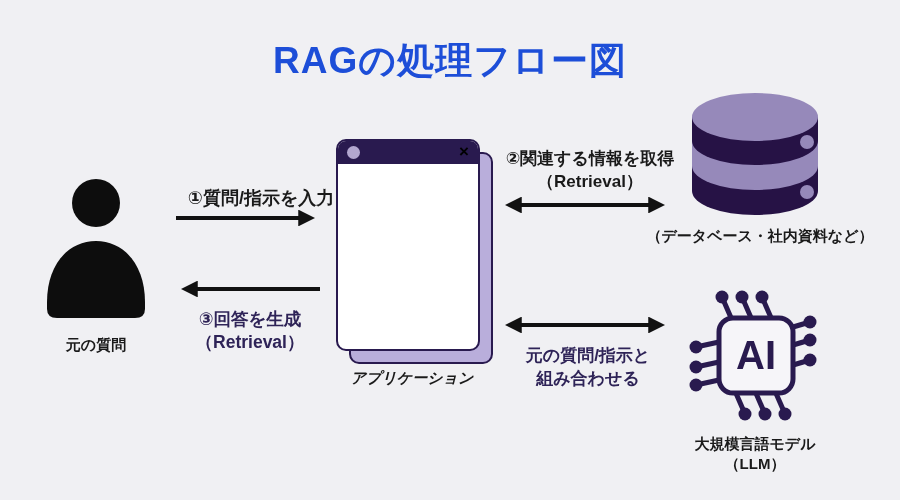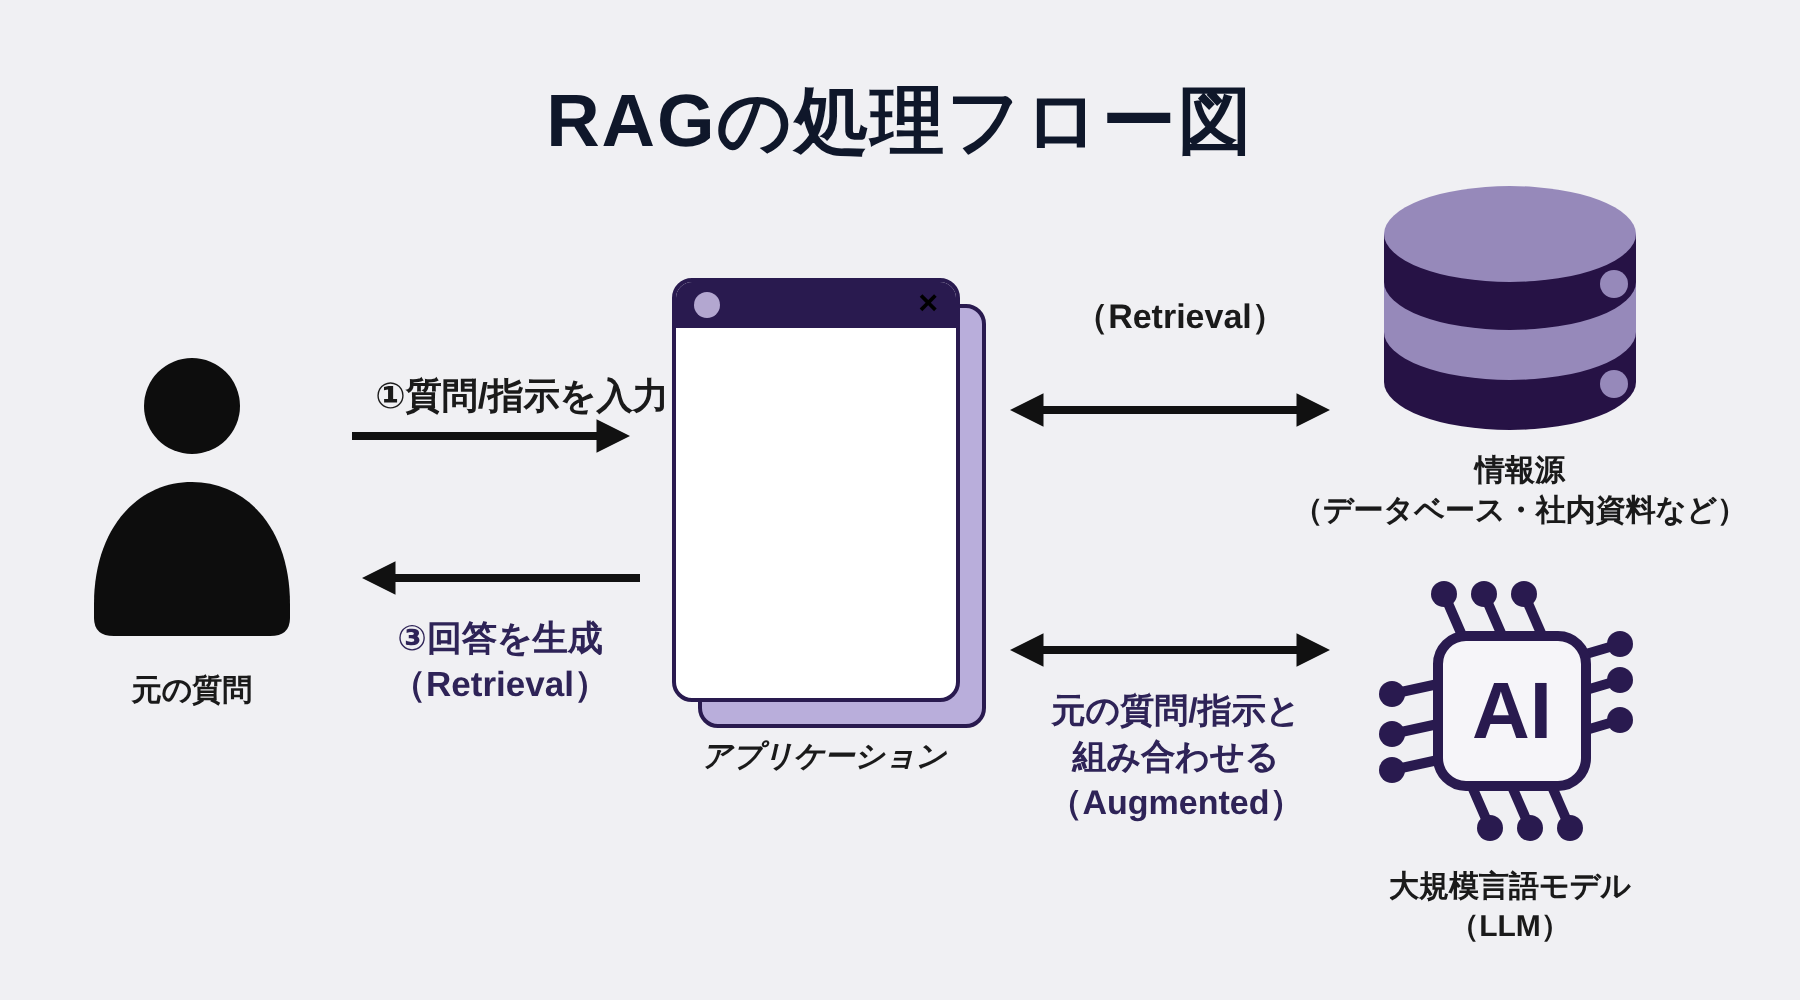--- a/index.html
+++ b/index.html
@@ -18,21 +18,21 @@
   body{
     width:900px;height:500px;position:relative;overflow:hidden;
     background:var(--background);
     font-family:"Liberation Sans","DejaVu Sans",sans-serif;
   }
   .abs{position:absolute;}
   .lbl{position:absolute;font-weight:bold;color:var(--text-black);text-align:center;}
   .purple{color:var(--text-purple);}
   .title{
     left:0;right:0;top:36px;text-align:center;
-    font-size:37px;font-weight:800;color:#0f172a;letter-spacing:1px;margin:0;
+    font-size:37px;font-weight:800;color:#1d4ed8;letter-spacing:1px;margin:0;
   }
   
   .win-shadow{
     left:349px;top:152px;width:140px;height:208px;
     background:var(--window-shadow);
     border:2px solid var(--dark-purple);border-radius:10px;
   }
   .win{
     left:336px;top:139px;width:140px;height:208px;
     background:#ffffff;border:2px solid var(--dark-purple);
@@ -84,42 +84,41 @@
 <div class="abs win-shadow"></div>
 <div class="abs win">
   <div class="win-bar">
     <span class="win-dot"></span>
     <span class="win-close">×</span>
   </div>
 </div>
 <div class="lbl" style="left:332px;top:369px;width:160px;font-size:15px;font-style:italic;">アプリケーション</div>
 
 <div class="lbl" style="left:495px;top:147px;width:190px;font-size:17px;line-height:23px;">
+  <div>②関連する情報を取得</div>
   <div>（Retrieval）</div>
 </div>
 
 <div class="lbl purple" style="left:498px;top:344px;width:180px;font-size:17px;line-height:23px;">
   <div>元の質問/指示と</div>
   <div>組み合わせる</div>
-  <div>（Augmented）</div>
 </div>
 
 <svg class="abs" style="left:690px;top:90px;" width="132" height="132" viewBox="0 0 132 132">
   <ellipse cx="65" cy="101" rx="63" ry="24" fill="var(--db-dark)"></ellipse>
   <rect x="2" y="76" width="126" height="25" fill="var(--db-dark)"></rect>
   <ellipse cx="65" cy="76" rx="63" ry="24" fill="var(--db-light)"></ellipse>
   <rect x="2" y="51" width="126" height="25" fill="var(--db-light)"></rect>
   <ellipse cx="65" cy="51" rx="63" ry="24" fill="var(--db-dark)"></ellipse>
   <rect x="2" y="27" width="126" height="24" fill="var(--db-dark)"></rect>
   <ellipse cx="65" cy="27" rx="63" ry="24" fill="var(--db-light)"></ellipse>
   <circle cx="117" cy="52" r="7" fill="var(--db-light)"></circle>
   <circle cx="117" cy="102" r="7" fill="var(--db-light)"></circle>
 </svg>
 <div class="lbl" style="left:630px;top:226px;width:260px;font-size:15px;line-height:20px;">
-  <div>情報源</div>
   <div>（データベース・社内資料など）</div>
 </div>
 
 <svg class="abs" style="left:685px;top:285px;" width="140" height="140" viewBox="0 0 140 140">
   <g stroke="var(--dark-purple)" stroke-width="5" stroke-linecap="round">
 
     <line x1="37" y1="12" x2="47" y2="35"></line>
     <line x1="57" y1="12" x2="67" y2="35"></line>
     <line x1="77" y1="12" x2="87" y2="35"></line>
 

